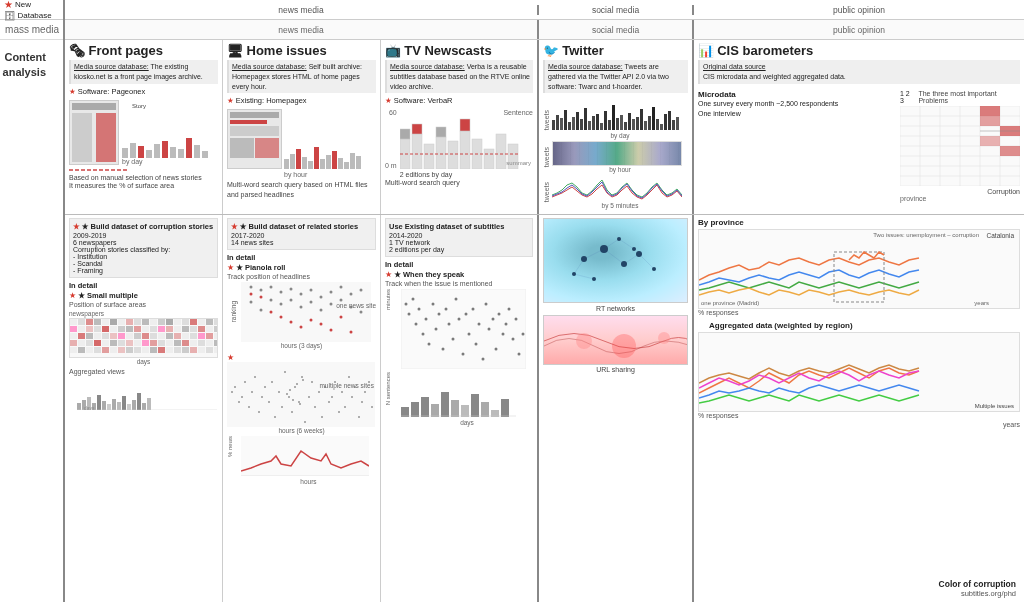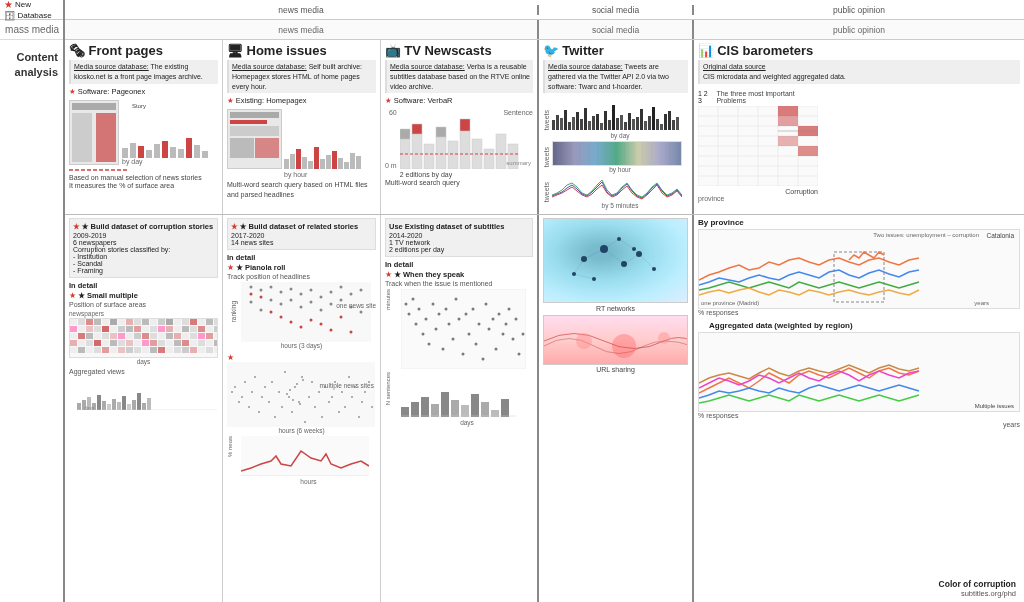--- a/index.html
+++ b/index.html
@@ -193,21 +193,21 @@
 
   <div class="content-area">
 
     <div class="sidebar">
 
       <div style="height:20px;border-bottom:1px solid #ddd;display:flex;align-items:center;justify-content:flex-end;padding-right:4px;">
         <span style="font-size:10px;color:#666;">mass media</span>
       </div>
 
 
-      <div style="flex:1;display:flex;flex-direction:column;align-items:flex-end;justify-content:flex-start;padding-right:5px;padding-top:10px;">
+      <div style="flex:1;display:flex;flex-direction:column;align-items:flex-end;justify-content:flex-start;padding-right:17px;padding-top:10px;">
         <span style="font-size:11px;font-weight:bold;color:#333;text-align:right;line-height:1.4;">Content<br>analysis</span>
       </div>
     </div>
 
     <div style="flex:1;display:flex;flex-direction:column;overflow:hidden;">
 
       <div style="height:20px;display:flex;border-bottom:1px solid #ccc;background:#fafafa;">
         <div style="flex:0 0 474px;text-align:center;border-right:2px solid #888;line-height:20px;font-size:8.5px;color:#666;">
           <span>news media</span>
         </div>
@@ -441,20 +441,25 @@
           <div class="cis-title-large">
             <span>📊</span>
             <strong>CIS barometers</strong>
           </div>
           <div class="source-label">
             <span class="text-underline">Original data source</span><br>
             <span>CIS microdata and weighted aggregated data.</span>
           </div>
 
           <div style="display:flex;gap:4px;margin-top:3px;">
+            <div style="flex:1;">
+              <div style="font-weight:bold;font-size:8px;">Microdata</div>
+              <div style="font-size:7px;line-height:1.4;">One survey every month ~2,500 respondents</div>
+              <div style="font-size:7px;margin-top:2px;">One interview</div>
+            </div>
 
             <div style="flex:0 0 120px;">
               <div style="font-size:7px;display:flex;justify-content:flex-end;gap:4px;margin-bottom:2px;">
                 <span>1 2 3</span>
                 <span style="font-size:7px;color:#444;">The three most important Problems</span>
               </div>
               <svg width="120" height="80" viewBox="0 0 120 80">
 
                 <rect x="0" y="0" width="120" height="80" fill="#fafafa" stroke="#eee"></rect>
 

